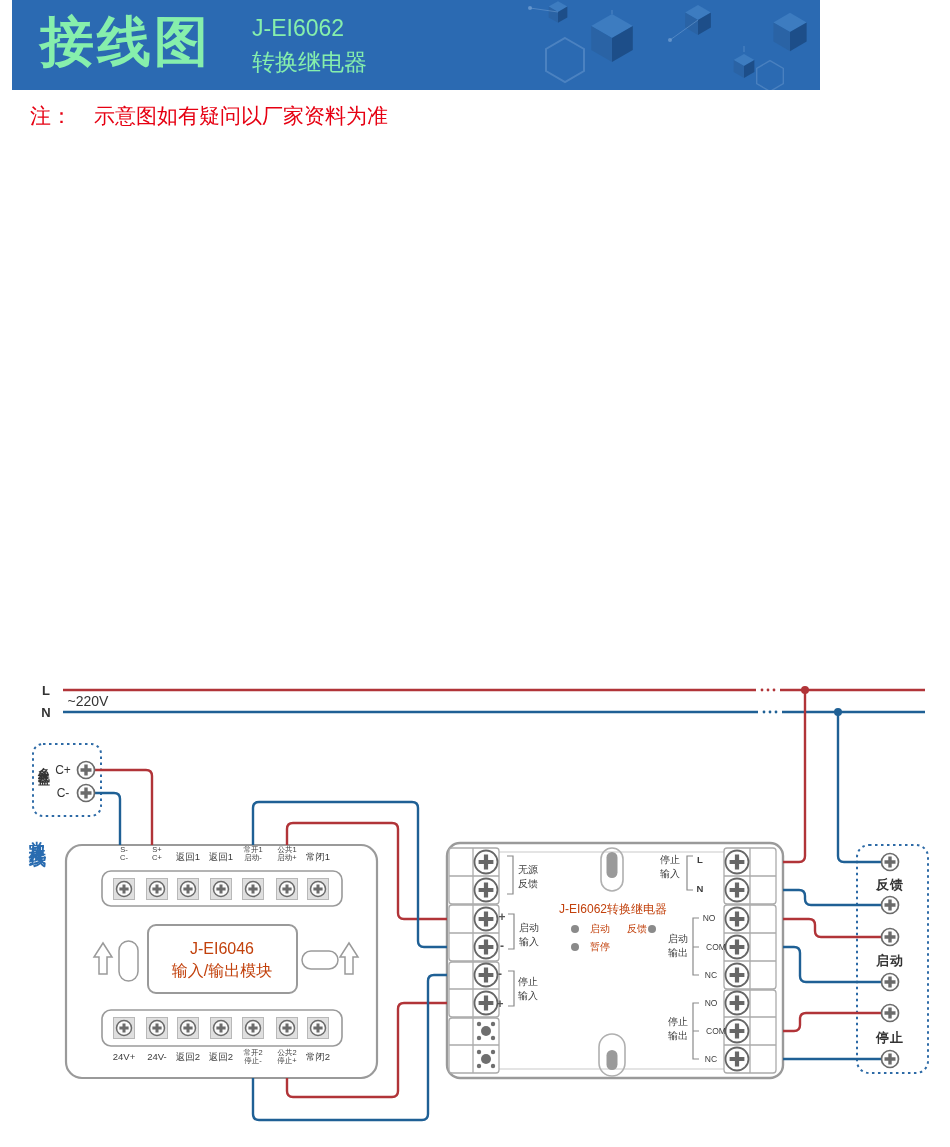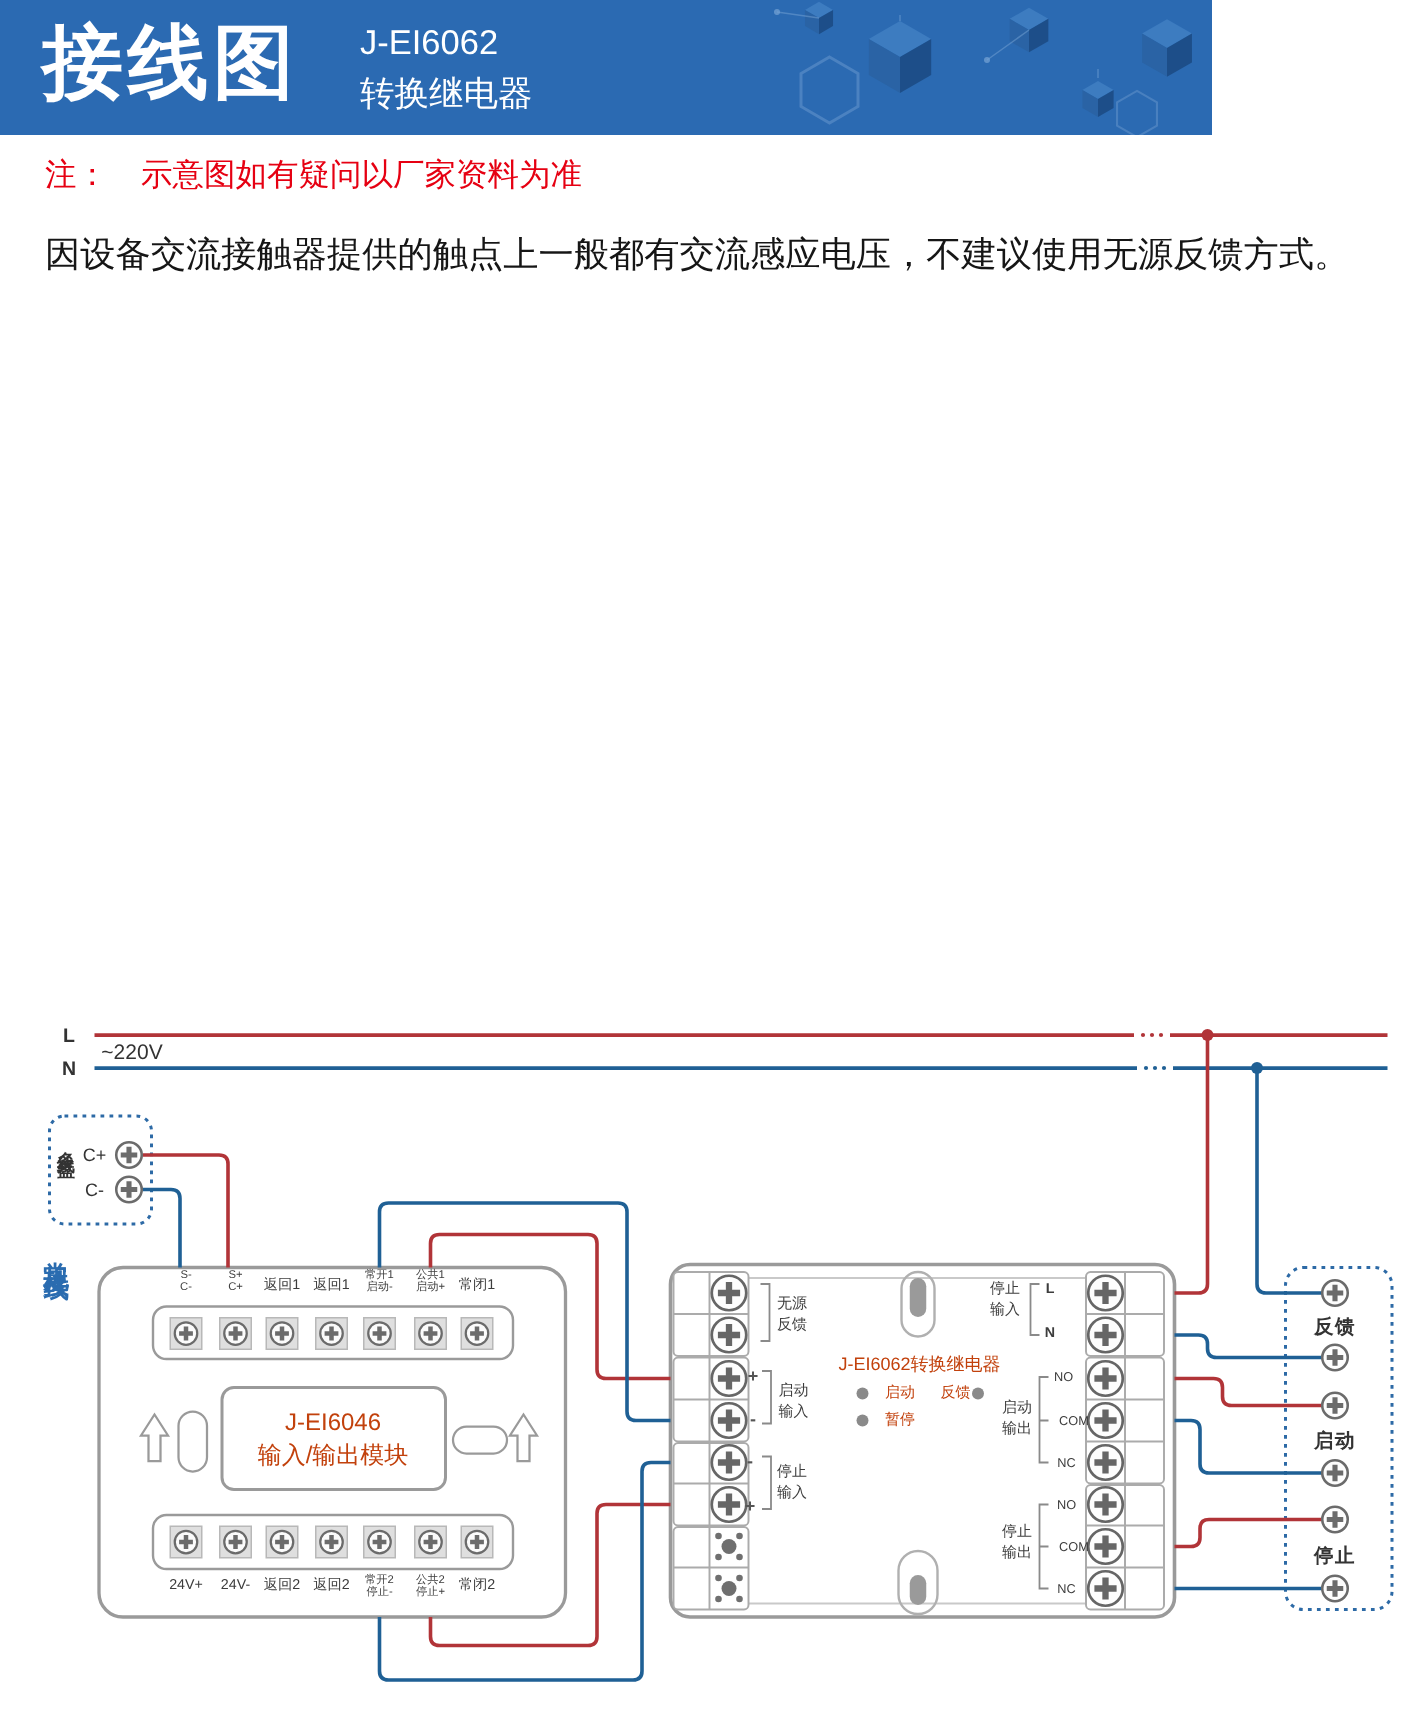--- a/index.html
+++ b/index.html
@@ -6,21 +6,21 @@
     --hdr-blue:#2b6ab2;
     --note-red:#e60012;
     --wire-red:#b13438;
     --wire-blue:#1f6095;
     --dash-blue:#2d6aa6;
     --mod-gray:#9a9a9a;
   }
   *{box-sizing:border-box}
   body{margin:0;width:950px;height:1147px;position:relative;overflow:hidden;background:#fff;
        font-family:"Liberation Sans","DejaVu Sans",sans-serif;}
-  .hdr{position:absolute;left:0;top:0;width:808px;height:90px;background:var(--hdr-blue);color:#ffffff}
+  .hdr{position:absolute;left:12px;top:0;width:808px;height:90px;background:var(--hdr-blue);color:#86efac}
   .hdr-deco{position:absolute;right:0;top:0;width:340px;height:90px}
   .hdr-title{position:absolute;left:28px;top:6px;font-size:54px;font-weight:bold;letter-spacing:3px}
   .hdr-model{position:absolute;left:240px;top:15px;font-size:23px}
   .hdr-sub{position:absolute;left:240px;top:47px;font-size:23px}
   .note{position:absolute;left:30px;top:102px;font-size:21px;color:var(--note-red)}
   .note-text{margin-left:22px}
   .content{position:absolute;left:30px;top:151px;width:889px;font-size:23.5px;line-height:37.6px;
            color:#161616;text-align:justify}
   .content p{margin:0}
   .diagram{position:absolute;left:0;top:0;width:950px;height:1147px}
@@ -63,21 +63,20 @@
   <div class="hdr-title">接线图</div>
   <div class="hdr-model">J-EI6062</div>
   <div class="hdr-sub">转换继电器</div>
 </header>
 
 <div class="note">
   <span>注：</span><span class="note-text">示意图如有疑问以厂家资料为准</span>
 </div>
 
 <div class="content">
-  <p>因设备交流接触器提供的触点上一般都有交流感应电压，不建议使用无源反馈方式。</p>
 </div>
 
 <div class="diagram">
 <svg width="950" height="1147" viewBox="0 0 950 1147">
   <defs>
     <g id="scr7">
       <circle r="7.5" fill="#fbfbfb" stroke="#6b6b6b" stroke-width="1.5"></circle>
       <path d="M-4.6,0H4.6 M0,-4.6V4.6" stroke="#6b6b6b" stroke-width="3"></path>
     </g>
     <g id="scr9">

